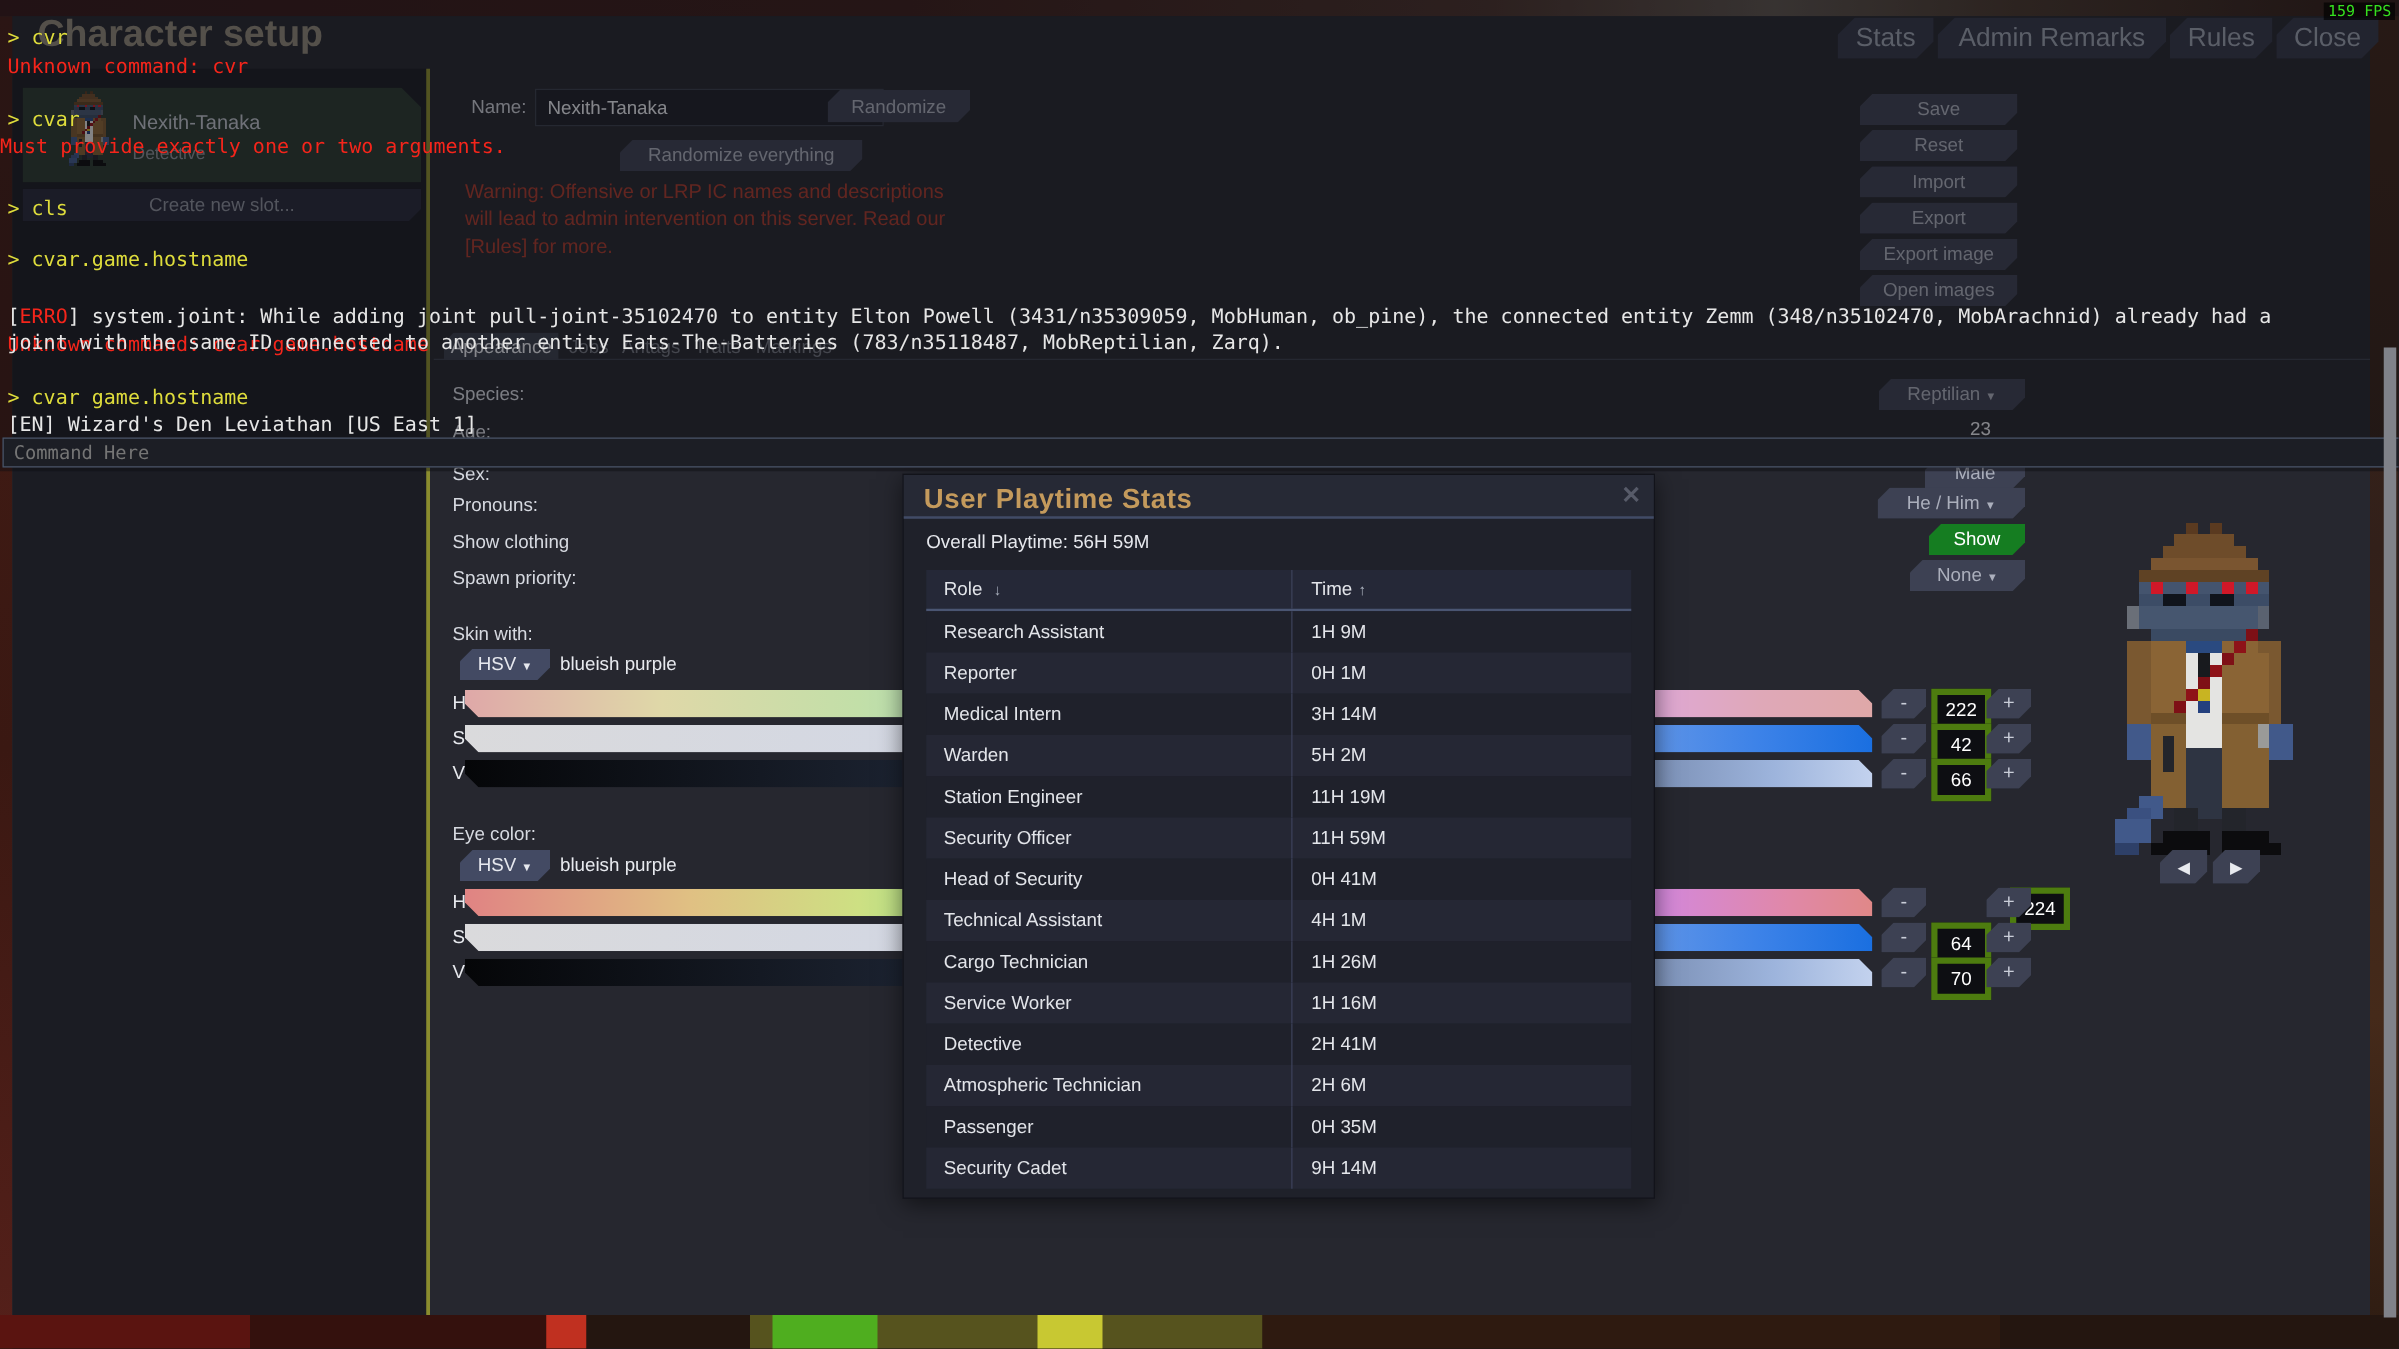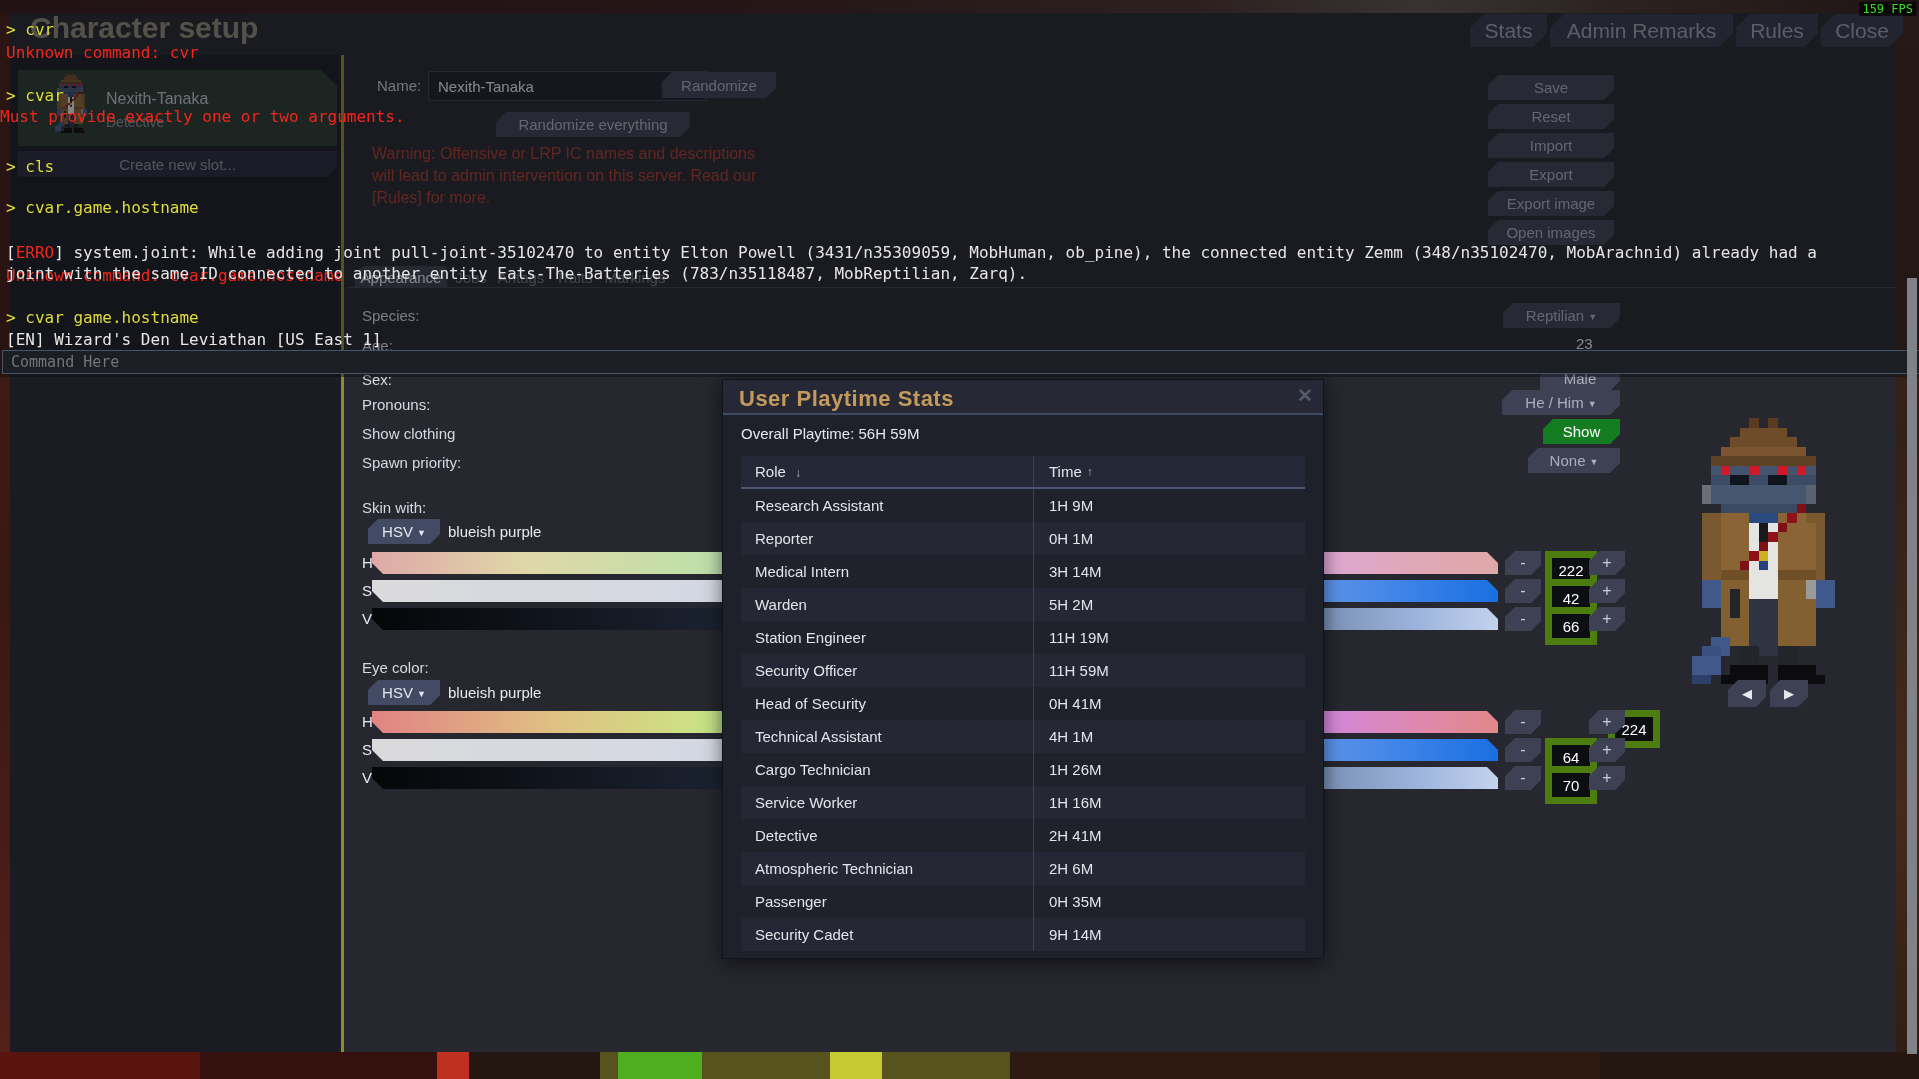--- a/index.html
+++ b/index.html
@@ -15,21 +15,21 @@
   .btn.green{background:#157d21;color:#fff;}
   .caret{font-size:9px;margin-left:4px;position:relative;top:1px;}
   .topbtn{font-size:21px;color:#9aa0ae;background:#333748;
        clip-path:polygon(14px 0,100% 0,100% calc(100% - 14px),calc(100% - 14px) 100%,0 100%,0 14px);}
   .sbar{position:absolute;height:22px;
        clip-path:polygon(0 0,calc(100% - 11px) 0,100% 11px,100% 100%,11px 100%,0 calc(100% - 11px));}
   .g-skin-h{background:linear-gradient(90deg,#dfa8a8,#dfd8a8 14%,#c2dfa8 28%,#a8dfc4 42%,#a8c2df 56%,#b0a8df 68%,#dfa8df 82%,#dfa8b8 92%,#dfa8a8 100%);}
   .g-eye-h{background:linear-gradient(90deg,#e08383,#e0c083 16%,#cde083 28%,#8de08d 40%,#88dfc8 52%,#88b0e0 62%,#9a88e0 72%,#d288e0 84%,#e088a8 94%,#e08888 100%);}
   .g-s{background:linear-gradient(90deg,#dadadc,#d2d7e4 38%,#9fb6e6 70%,#3c82e8 92%,#1a6fe0 100%);}
   .g-v{background:linear-gradient(90deg,#050608,#232c3e 42%,#5a6c90 76%,#9db4dc 93%,#c3d2ee 100%);}
-  .vbox{position:absolute;width:38px;height:24px;background:#0d0e12;border:7px solid #4d7c0f;
+  .vbox{position:absolute;width:38px;height:24px;background:#0d0e12;border:5px solid #4d7c0f;
        color:#fff;font-size:15px;display:flex;align-items:center;justify-content:center;}
   .step{width:36px;height:24px;font-size:16px;color:#c9cdd8;}
   .pt-row{position:relative;height:33px;display:flex;align-items:center;background:#1f212b;}
   .pt-row.alt{background:#252734;}
   .pt-cell-role{width:278px;padding-left:14px;color:#e3e5ea;font-size:15px;}
   .pt-cell-time{padding-left:15px;color:#e3e5ea;font-size:15px;border-left:1px solid #3c415a;
        height:100%;display:flex;align-items:center;flex:1;}
   .tab{position:absolute;top:266px;height:22px;display:flex;align-items:center;justify-content:center;
        font-size:15px;color:#71757f;}
   .tab.sel{background:#3a3e4b;color:#e9ebf1;clip-path:polygon(8px 0,100% 0,100% 100%,0 100%,0 8px);}

